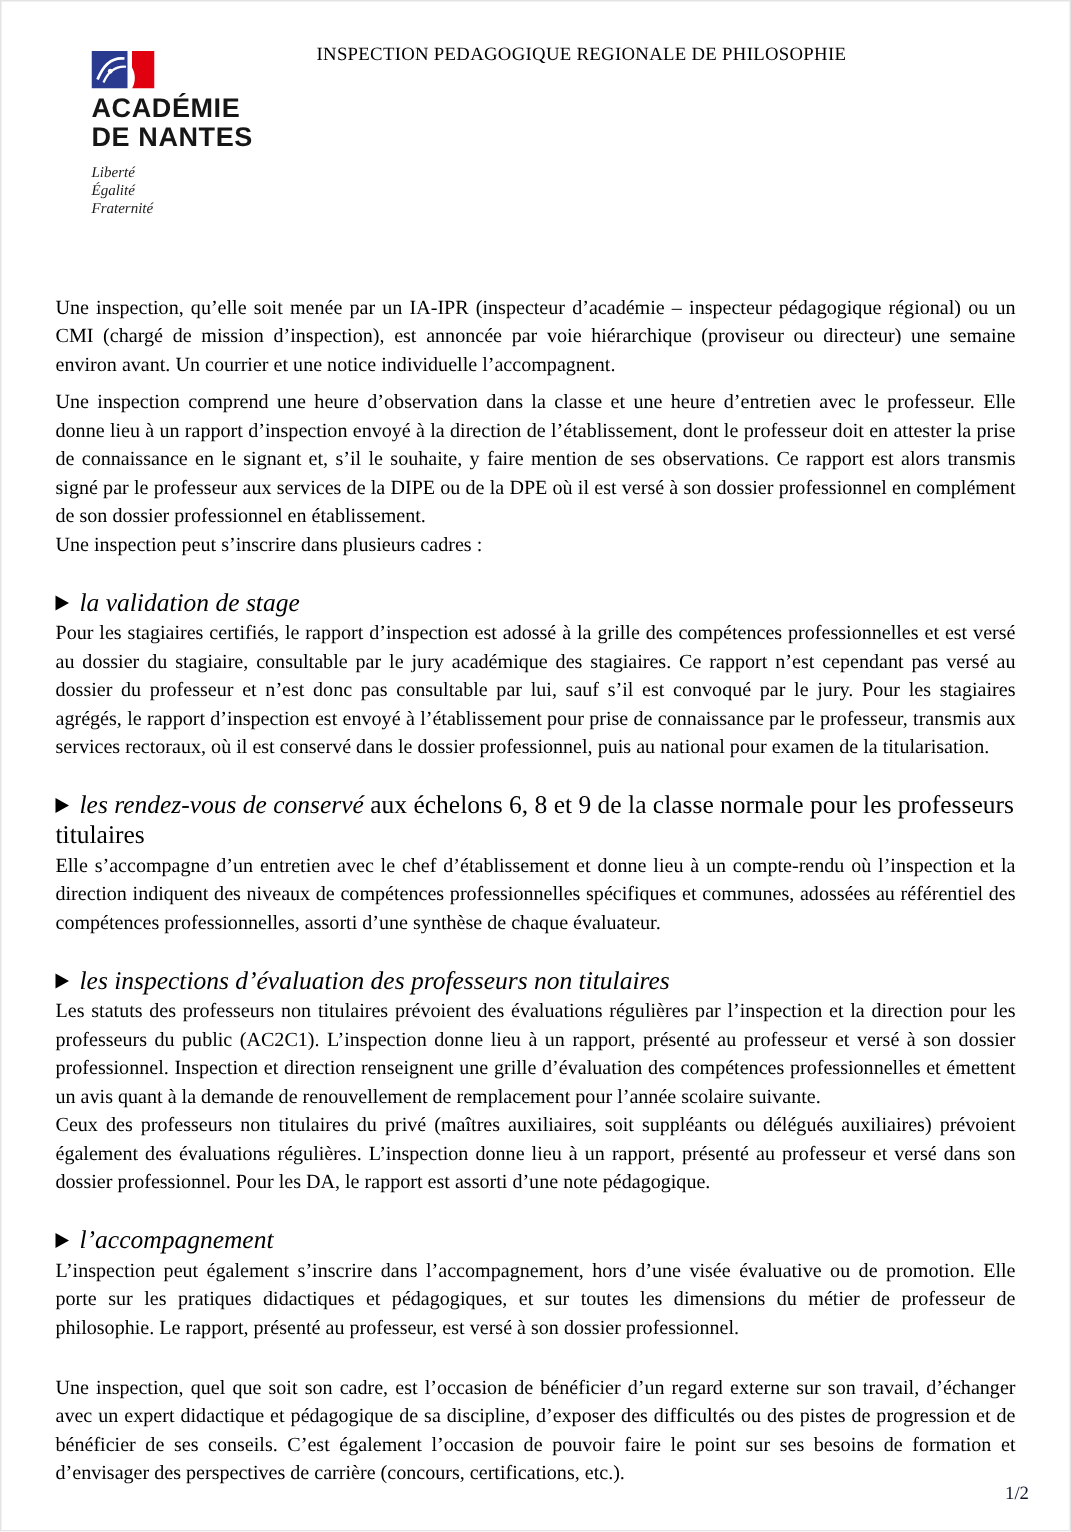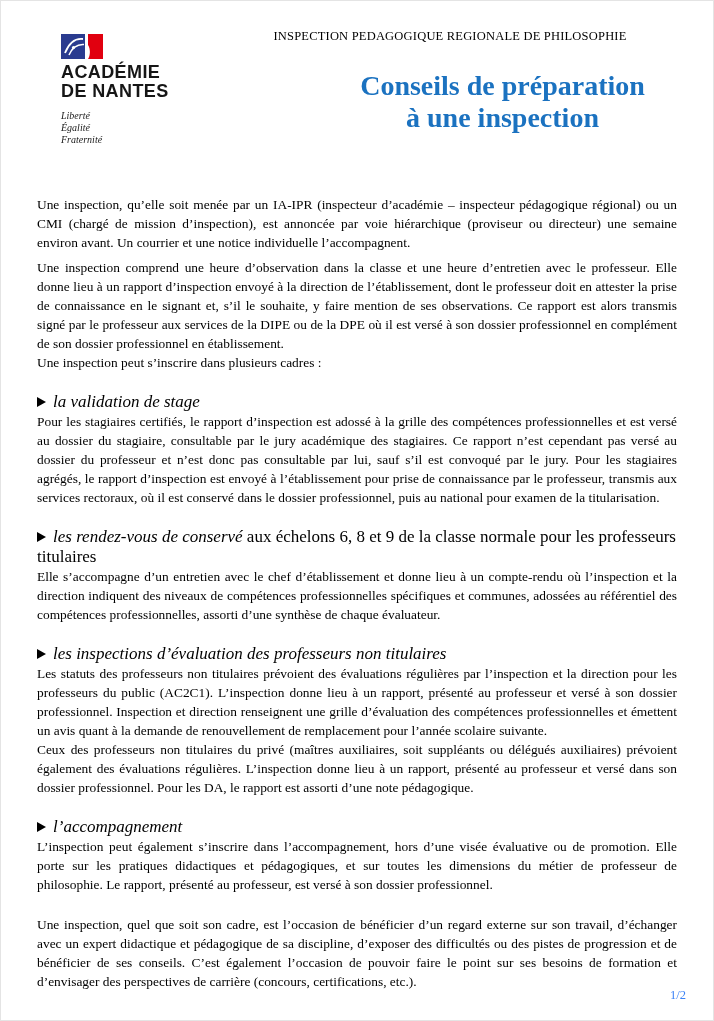--- a/index.html
+++ b/index.html
@@ -23,21 +23,21 @@
     font-family: "Liberation Sans", "DejaVu Sans", sans-serif;
     font-weight: bold; font-size: 18px; line-height: 19px;
     letter-spacing: 0.4px; color: #161616;
   }
   .motto {
     margin-top: 9px;
     font-style: italic; font-size: 10px; line-height: 12px; color: #1a1a1a;
   }
   .hdr-right { flex: 1; }
   .region-line {
-    text-align: center; font-size: 12.5px; letter-spacing: 0.2px;
+    text-align: left; font-size: 12.5px; letter-spacing: 0.2px;
     padding-top: 2px; white-space: nowrap; color: #000;
   }
   .doc-title {
     margin-top: 26px; margin-left: 105px;
     text-align: center;
     font-weight: bold; font-size: 28px; line-height: 32px;
   }
 
   
   .main { padding: 0 36px; margin-top: 49px; }
@@ -54,21 +54,21 @@
     border-left: 9px solid #000;
     border-top: 5px solid transparent;
     border-bottom: 5px solid transparent;
     margin-right: 7px;
   }
   .closing { margin-top: 21px; }
 
   
   .footer {
     position: absolute; right: 27px; bottom: 17px;
-    font-size: 12.5px; color: #3b82f6;
+    font-size: 12.5px; color: #0f172a;
   }
 </style>
 </head>
 <body>
 
 <div class="page">
 
   <div class="hdr">
     <div class="logo-block">
       <svg class="flag" width="42" height="25" viewBox="0 0 42 25" xmlns="http://www.w3.org/2000/svg">
@@ -84,24 +84,20 @@
         <div>DE NANTES</div>
       </div>
       <div class="motto">
         <div>Liberté</div>
         <div>Égalité</div>
         <div>Fraternité</div>
       </div>
     </div>
     <div class="hdr-right">
       <div class="region-line">INSPECTION PEDAGOGIQUE REGIONALE DE PHILOSOPHIE</div>
-      <h1 class="doc-title" style="color: rgb(27, 114, 192);">
-        <span>Conseils de préparation</span><br>
-        <span>à une inspection</span>
-      </h1>
     </div>
   </div>
 
   <div class="main">
     <p class="body-p">Une inspection, qu’elle soit menée par un IA-IPR (inspecteur d’académie – inspecteur pédagogique régional) ou un CMI (chargé de mission d’inspection), est annoncée par voie hiérarchique (proviseur ou directeur) une semaine environ avant. Un courrier et une notice individuelle l’accompagnent.</p>
     <p class="body-p p2">Une inspection comprend une heure d’observation dans la classe et une heure d’entretien avec le professeur. Elle donne lieu à un rapport d’inspection envoyé à la direction de l’établissement, dont le professeur doit en attester la prise de connaissance en le signant et, s’il le souhaite, y faire mention de ses observations. Ce rapport est alors transmis signé par le professeur aux services de la DIPE ou de la DPE où il est versé à son dossier professionnel en complément de son dossier professionnel en établissement.</p>
 
     <p class="body-p cadres">Une inspection peut s’inscrire dans plusieurs cadres :</p>
 
     <div class="section">

